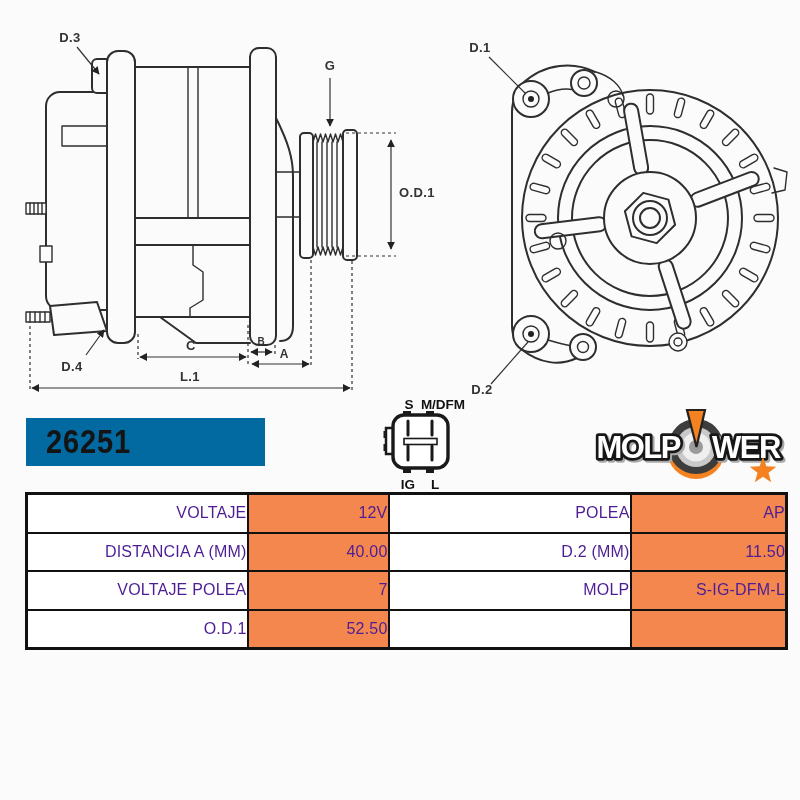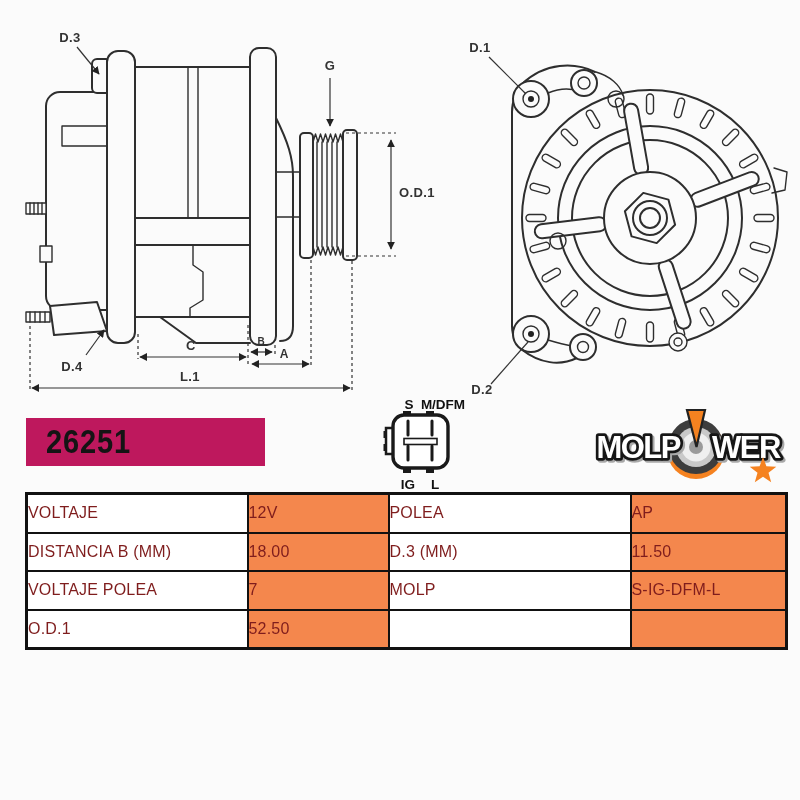--- a/index.html
+++ b/index.html
@@ -17,21 +17,21 @@
   .thin { stroke-width:1.4; }
   .dim  { fill:none; stroke:#333; stroke-width:1.2; }
   .dot  { stroke-dasharray:3 3; }
   .lbl  { font-size:13px; font-weight:bold; fill:#333; letter-spacing:.4px; }
   .lbl-s{ font-size:10px; font-weight:bold; fill:#333; }
   .lbl-m{ font-size:12px; font-weight:bold; fill:#333; }
 
   
   .part-box {
     position:absolute; left:26px; top:418px; width:239px; height:48px;
-    background:#be185d; display:flex; align-items:center;
+    background:#0369a1; display:flex; align-items:center;
     padding-left:20px; box-sizing:border-box;
   }
   .part-box span {
     font-size:33px; font-weight:bold; color:#141414; letter-spacing:1px;
     transform:scaleX(.88); transform-origin:left center;
   }
 
   
   .conn-lbl { font-size:13.5px; font-weight:bold; fill:#111; }
 
@@ -43,22 +43,22 @@
   }
   .logo-text { filter:drop-shadow(2px 2.5px 0 #a8a8a8); }
 
   
   .spec-table {
     position:absolute; left:25px; top:492px; width:760px;
     border-collapse:collapse; table-layout:fixed;
     border:3px solid #111;
   }
   .spec-table td {
-    border:2px solid #111; height:36.5px; text-align:left;
-    font-size:16px; color:#7f1d1d; padding:0; letter-spacing:.2px;
+    border:2px solid #111; height:36.5px; text-align:right;
+    font-size:16px; color:#4c1d95; padding:0; letter-spacing:.2px;
     background:#fff;
   }
   .spec-table td.orange { background:#f4874d; }
   col.c0{width:221px} col.c1{width:141px} col.c2{width:242px} col.c3{width:156px}
 </style>
 </head>
 <body>
 
 <svg style="left:0;top:0" width="800" height="400" viewBox="0 0 800 400">
   <defs>
@@ -252,23 +252,23 @@
       <col class="c3">
     </colgroup>
   <tbody>
     <tr>
       <td>VOLTAJE</td>
       <td class="orange">12V</td>
       <td>POLEA</td>
       <td class="orange">AP</td>
     </tr>
     <tr>
-      <td>DISTANCIA B (MM)</td>
-      <td class="orange">18.00</td>
-      <td>D.3 (MM)</td>
+      <td>DISTANCIA A (MM)</td>
+      <td class="orange">40.00</td>
+      <td>D.2 (MM)</td>
       <td class="orange">11.50</td>
     </tr>
     <tr>
       <td>VOLTAJE POLEA</td>
       <td class="orange">7</td>
       <td>MOLP</td>
       <td class="orange">S-IG-DFM-L</td>
     </tr>
     <tr>
       <td>O.D.1</td>

